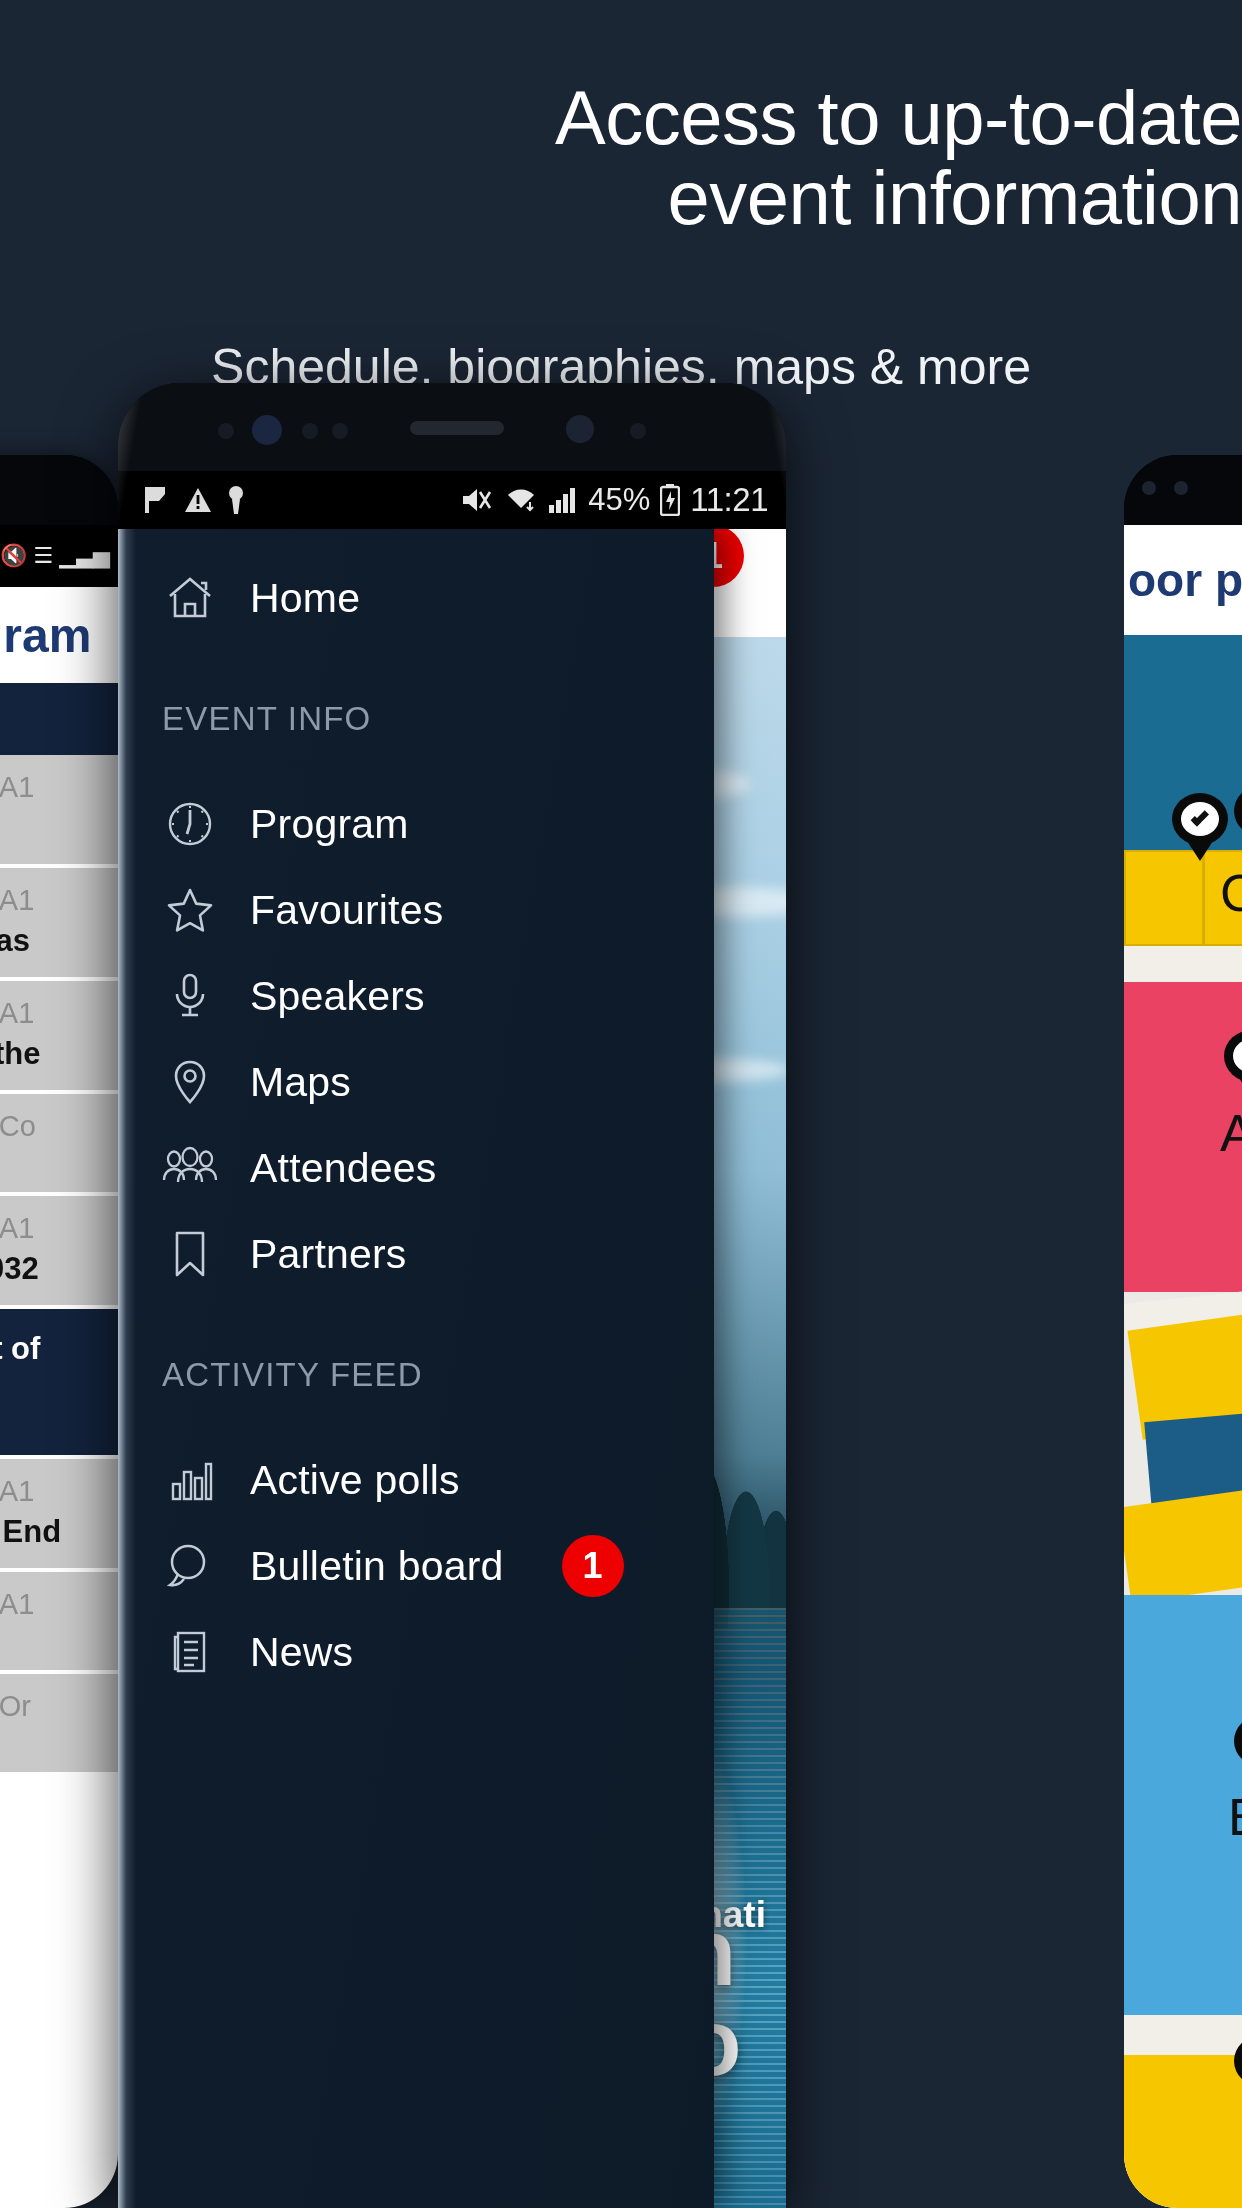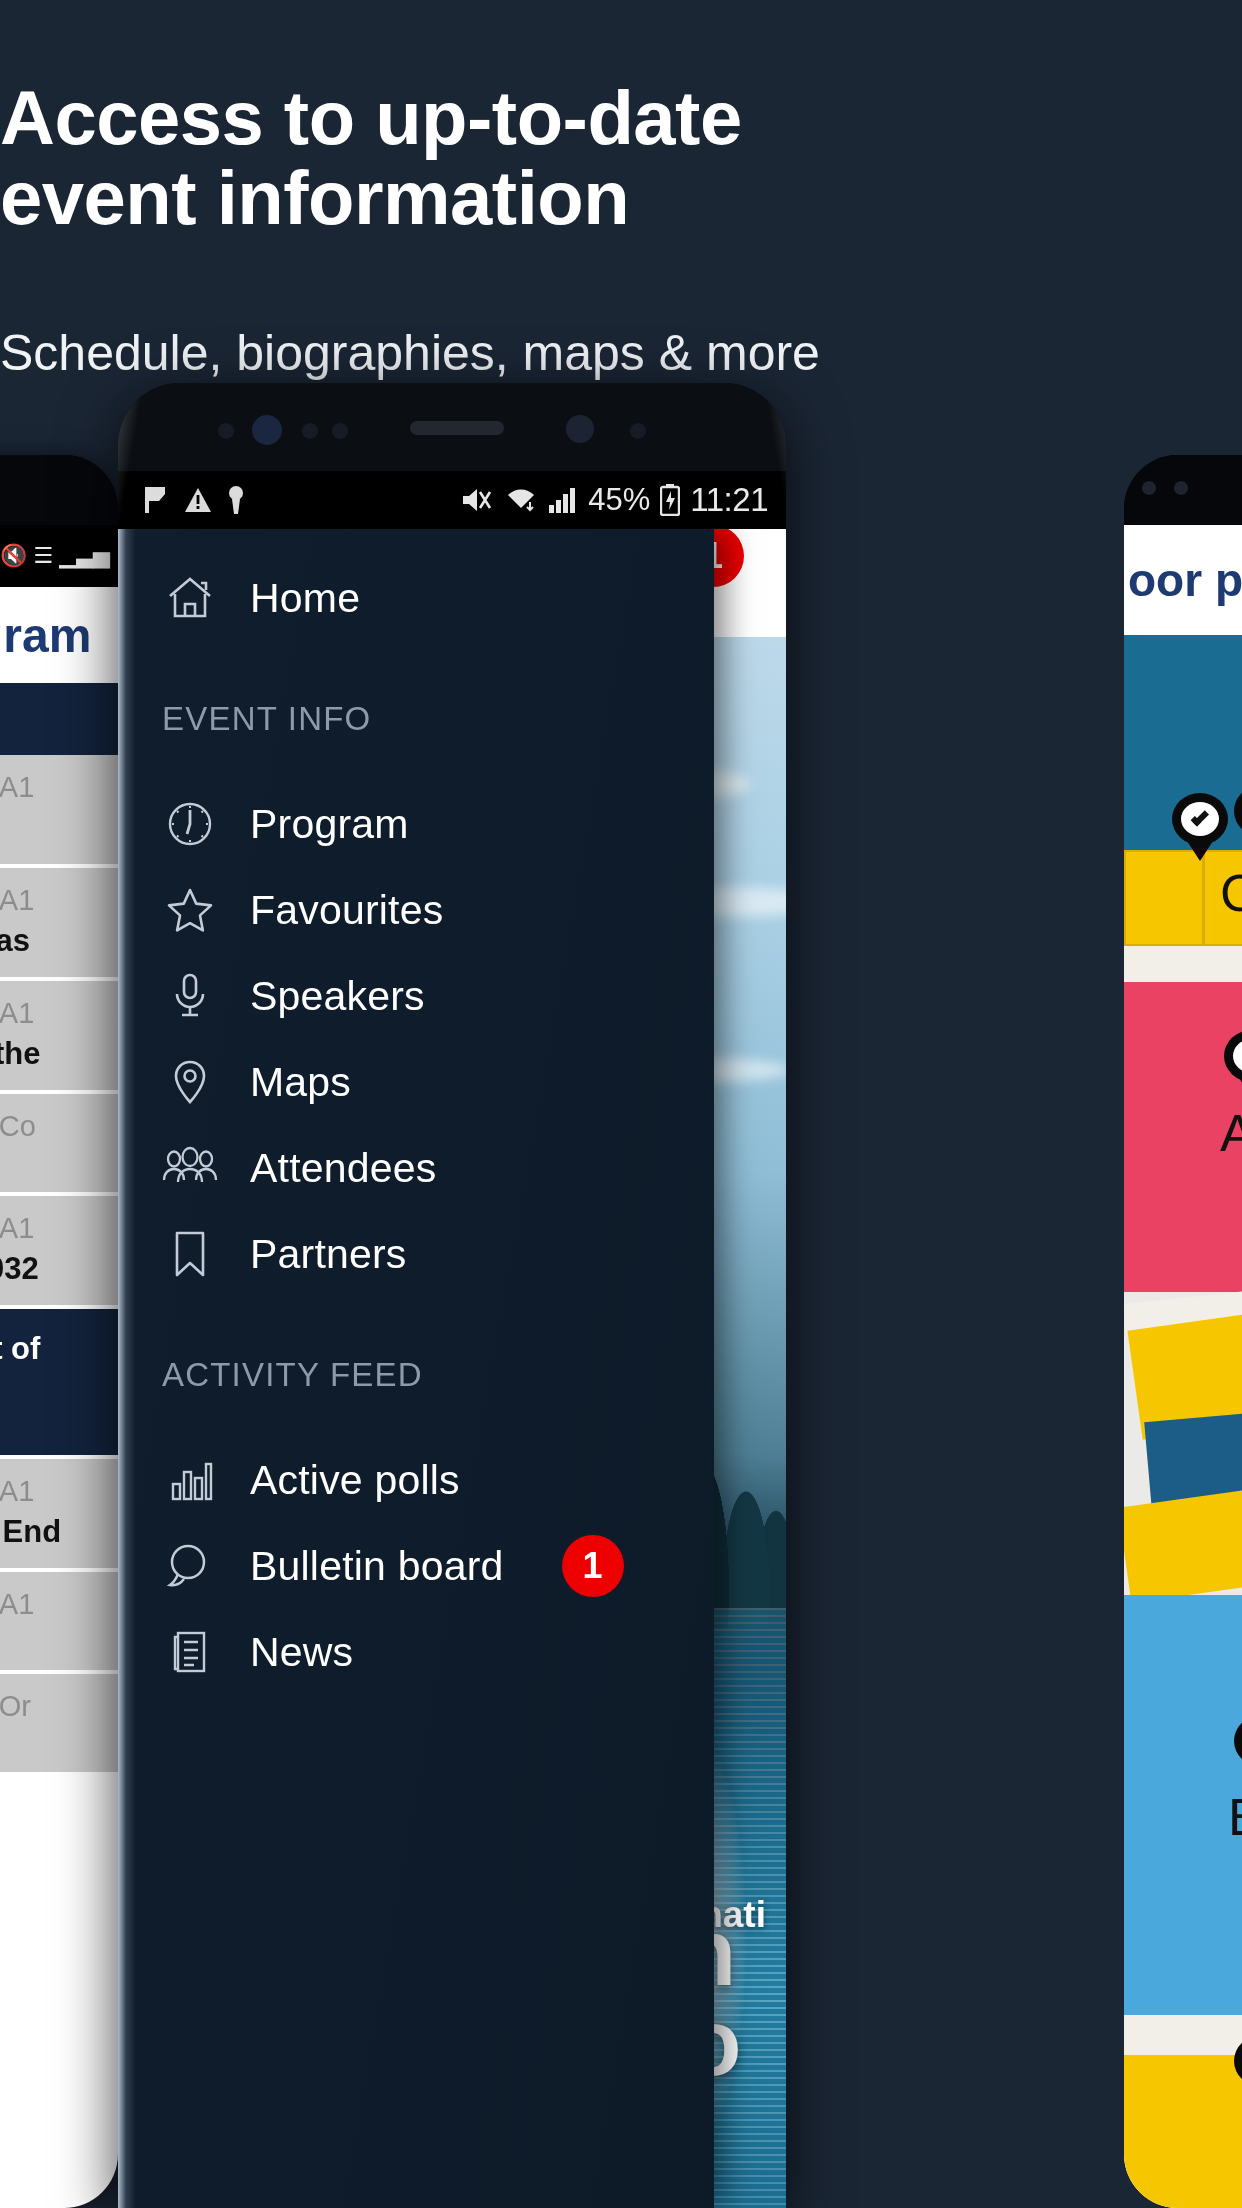--- a/index.html
+++ b/index.html
@@ -13,31 +13,31 @@
   #stage {
     position: relative;
     width: 1242px; height: 2208px;
     background: #1b2635;
     overflow: hidden;
   }
 
   
   .headline {
     position: absolute; left: 0; top: 78px; width: 1242px;
-    text-align: left;
+    text-align: right;
     color: #ffffff;
     font-size: 76px;
     line-height: 1.05;
-    font-weight: 700;
+    font-weight: 400;
     letter-spacing: -0.5px;
     white-space: pre-line;
   }
   .subhead {
-    position: absolute; left: 0; top: 324px; width: 1242px;
-    text-align: left;
+    position: absolute; left: 0; top: 338px; width: 1242px;
+    text-align: center;
     color: #f0f3f6;
     font-size: 50px;
     font-weight: 300;
     letter-spacing: 0px;
   }
 
   
   .bg-phone-left {
     position: absolute;
     left: -112px; top: 455px;

